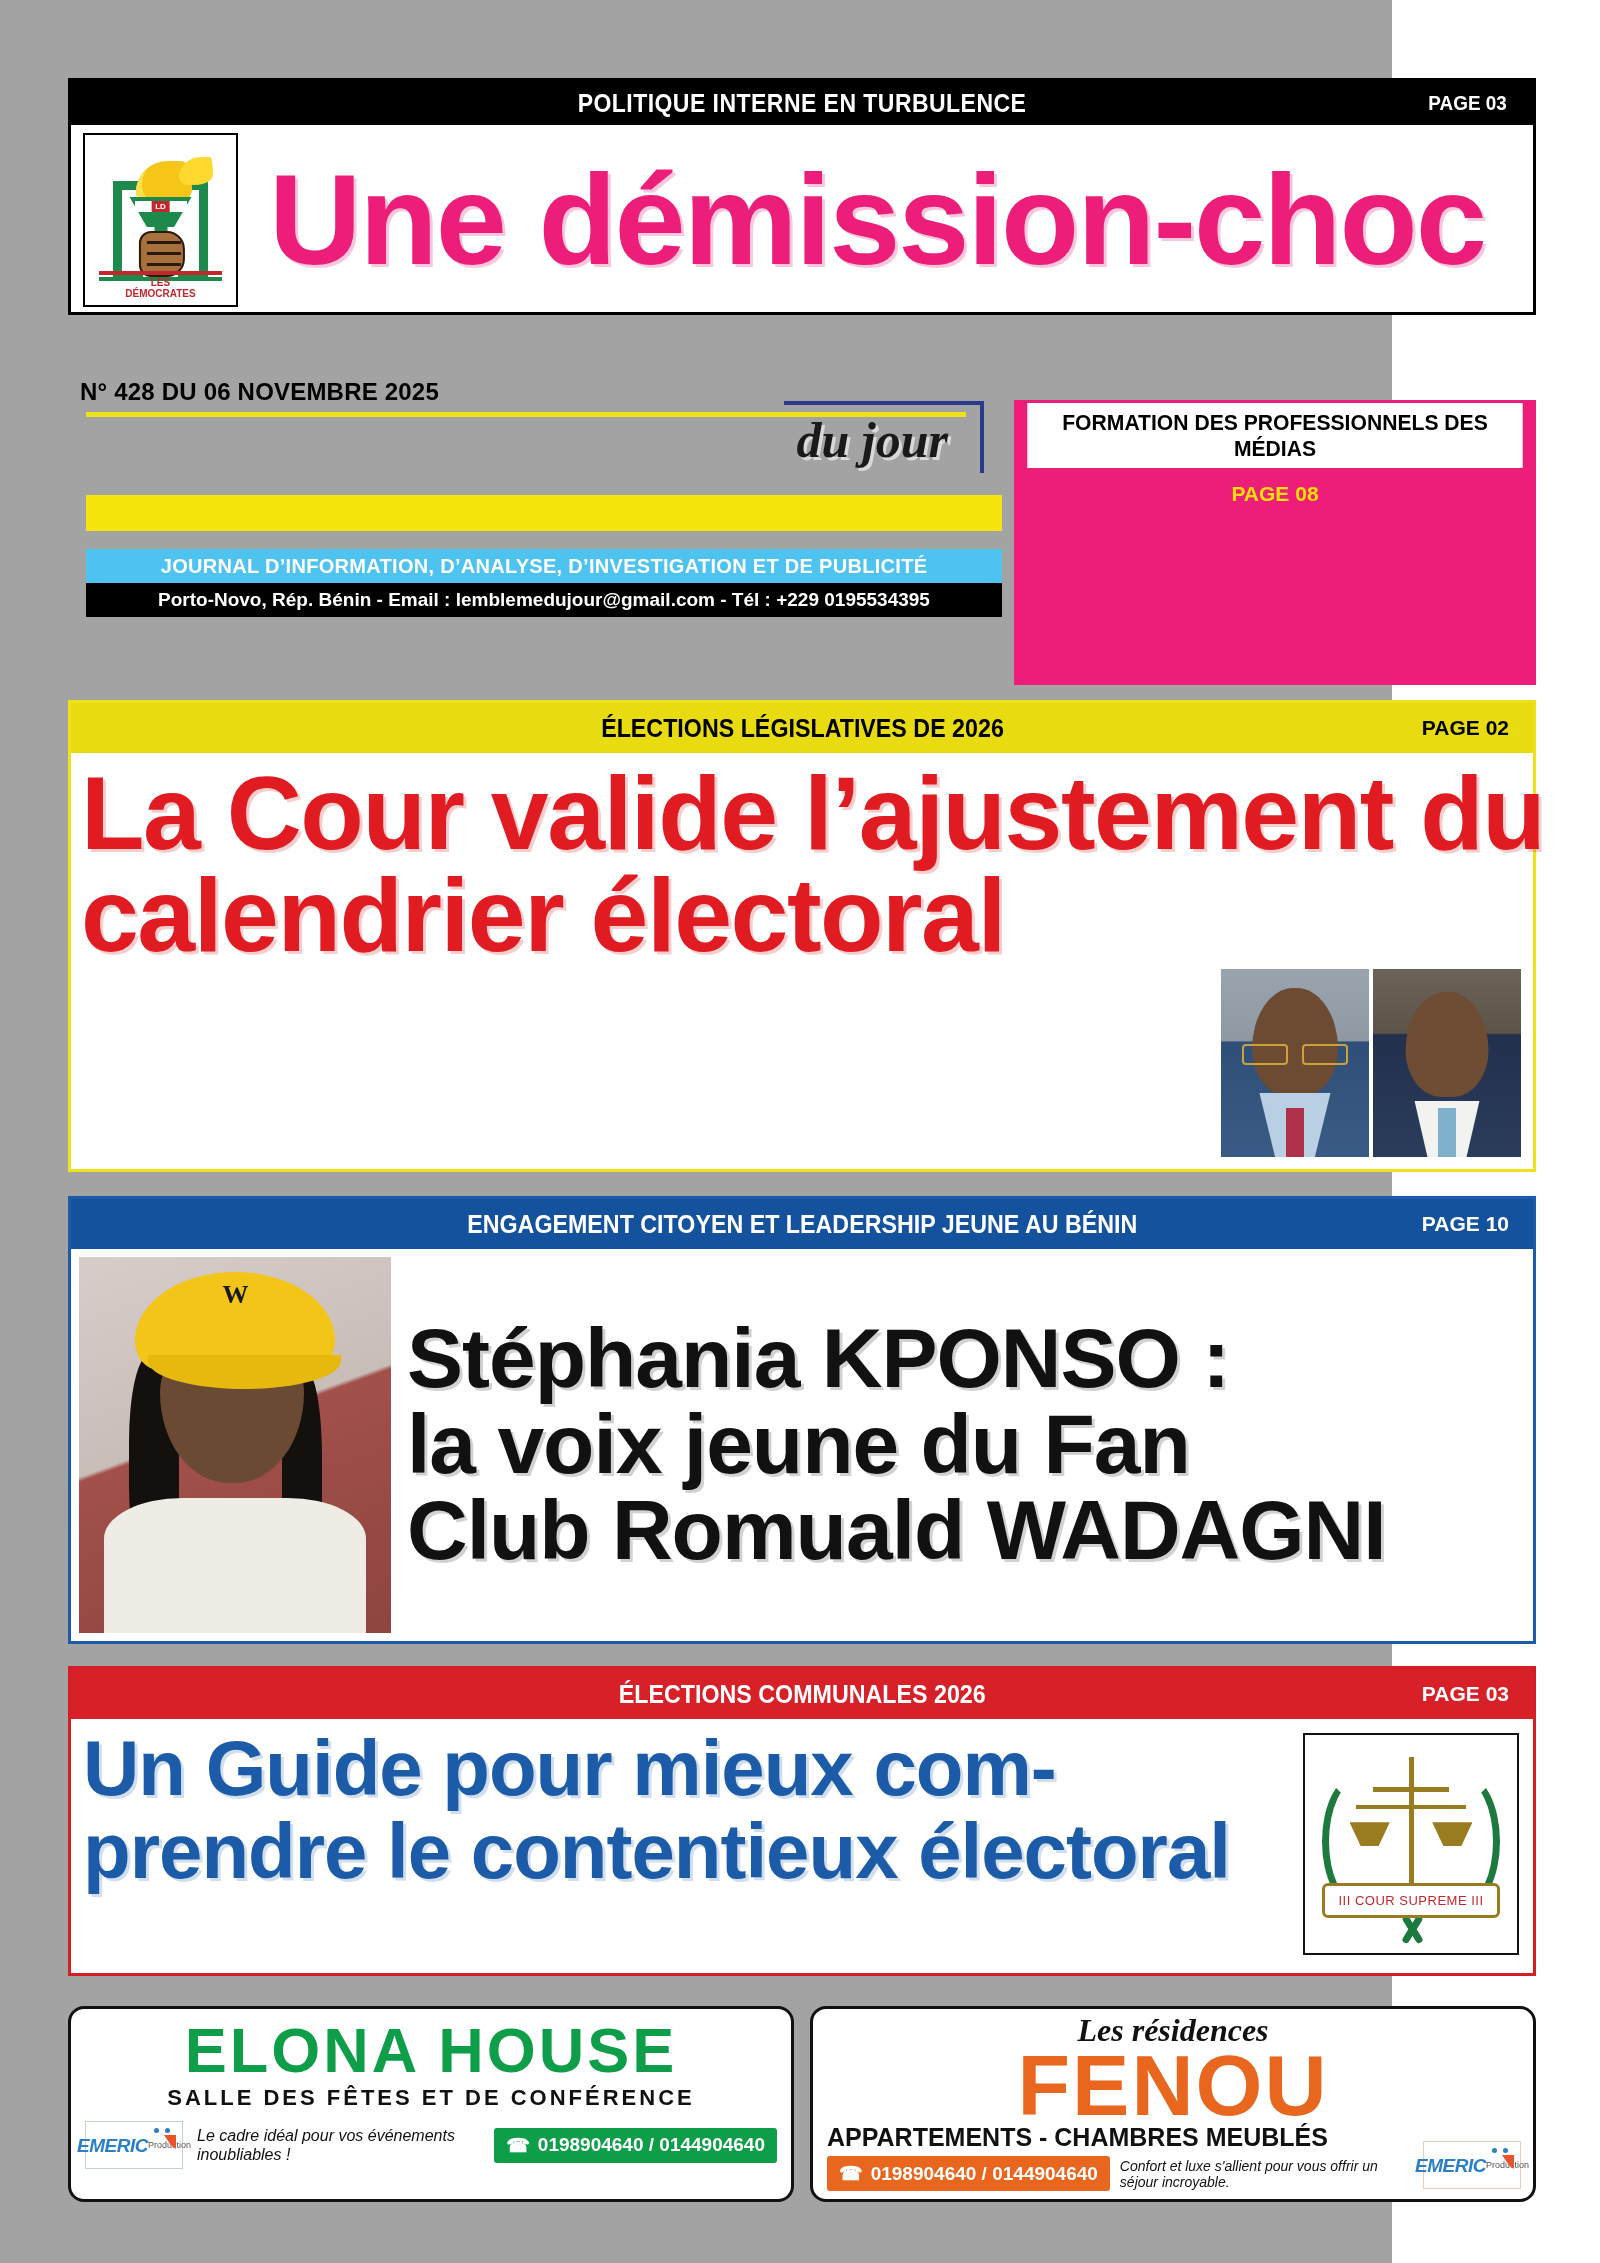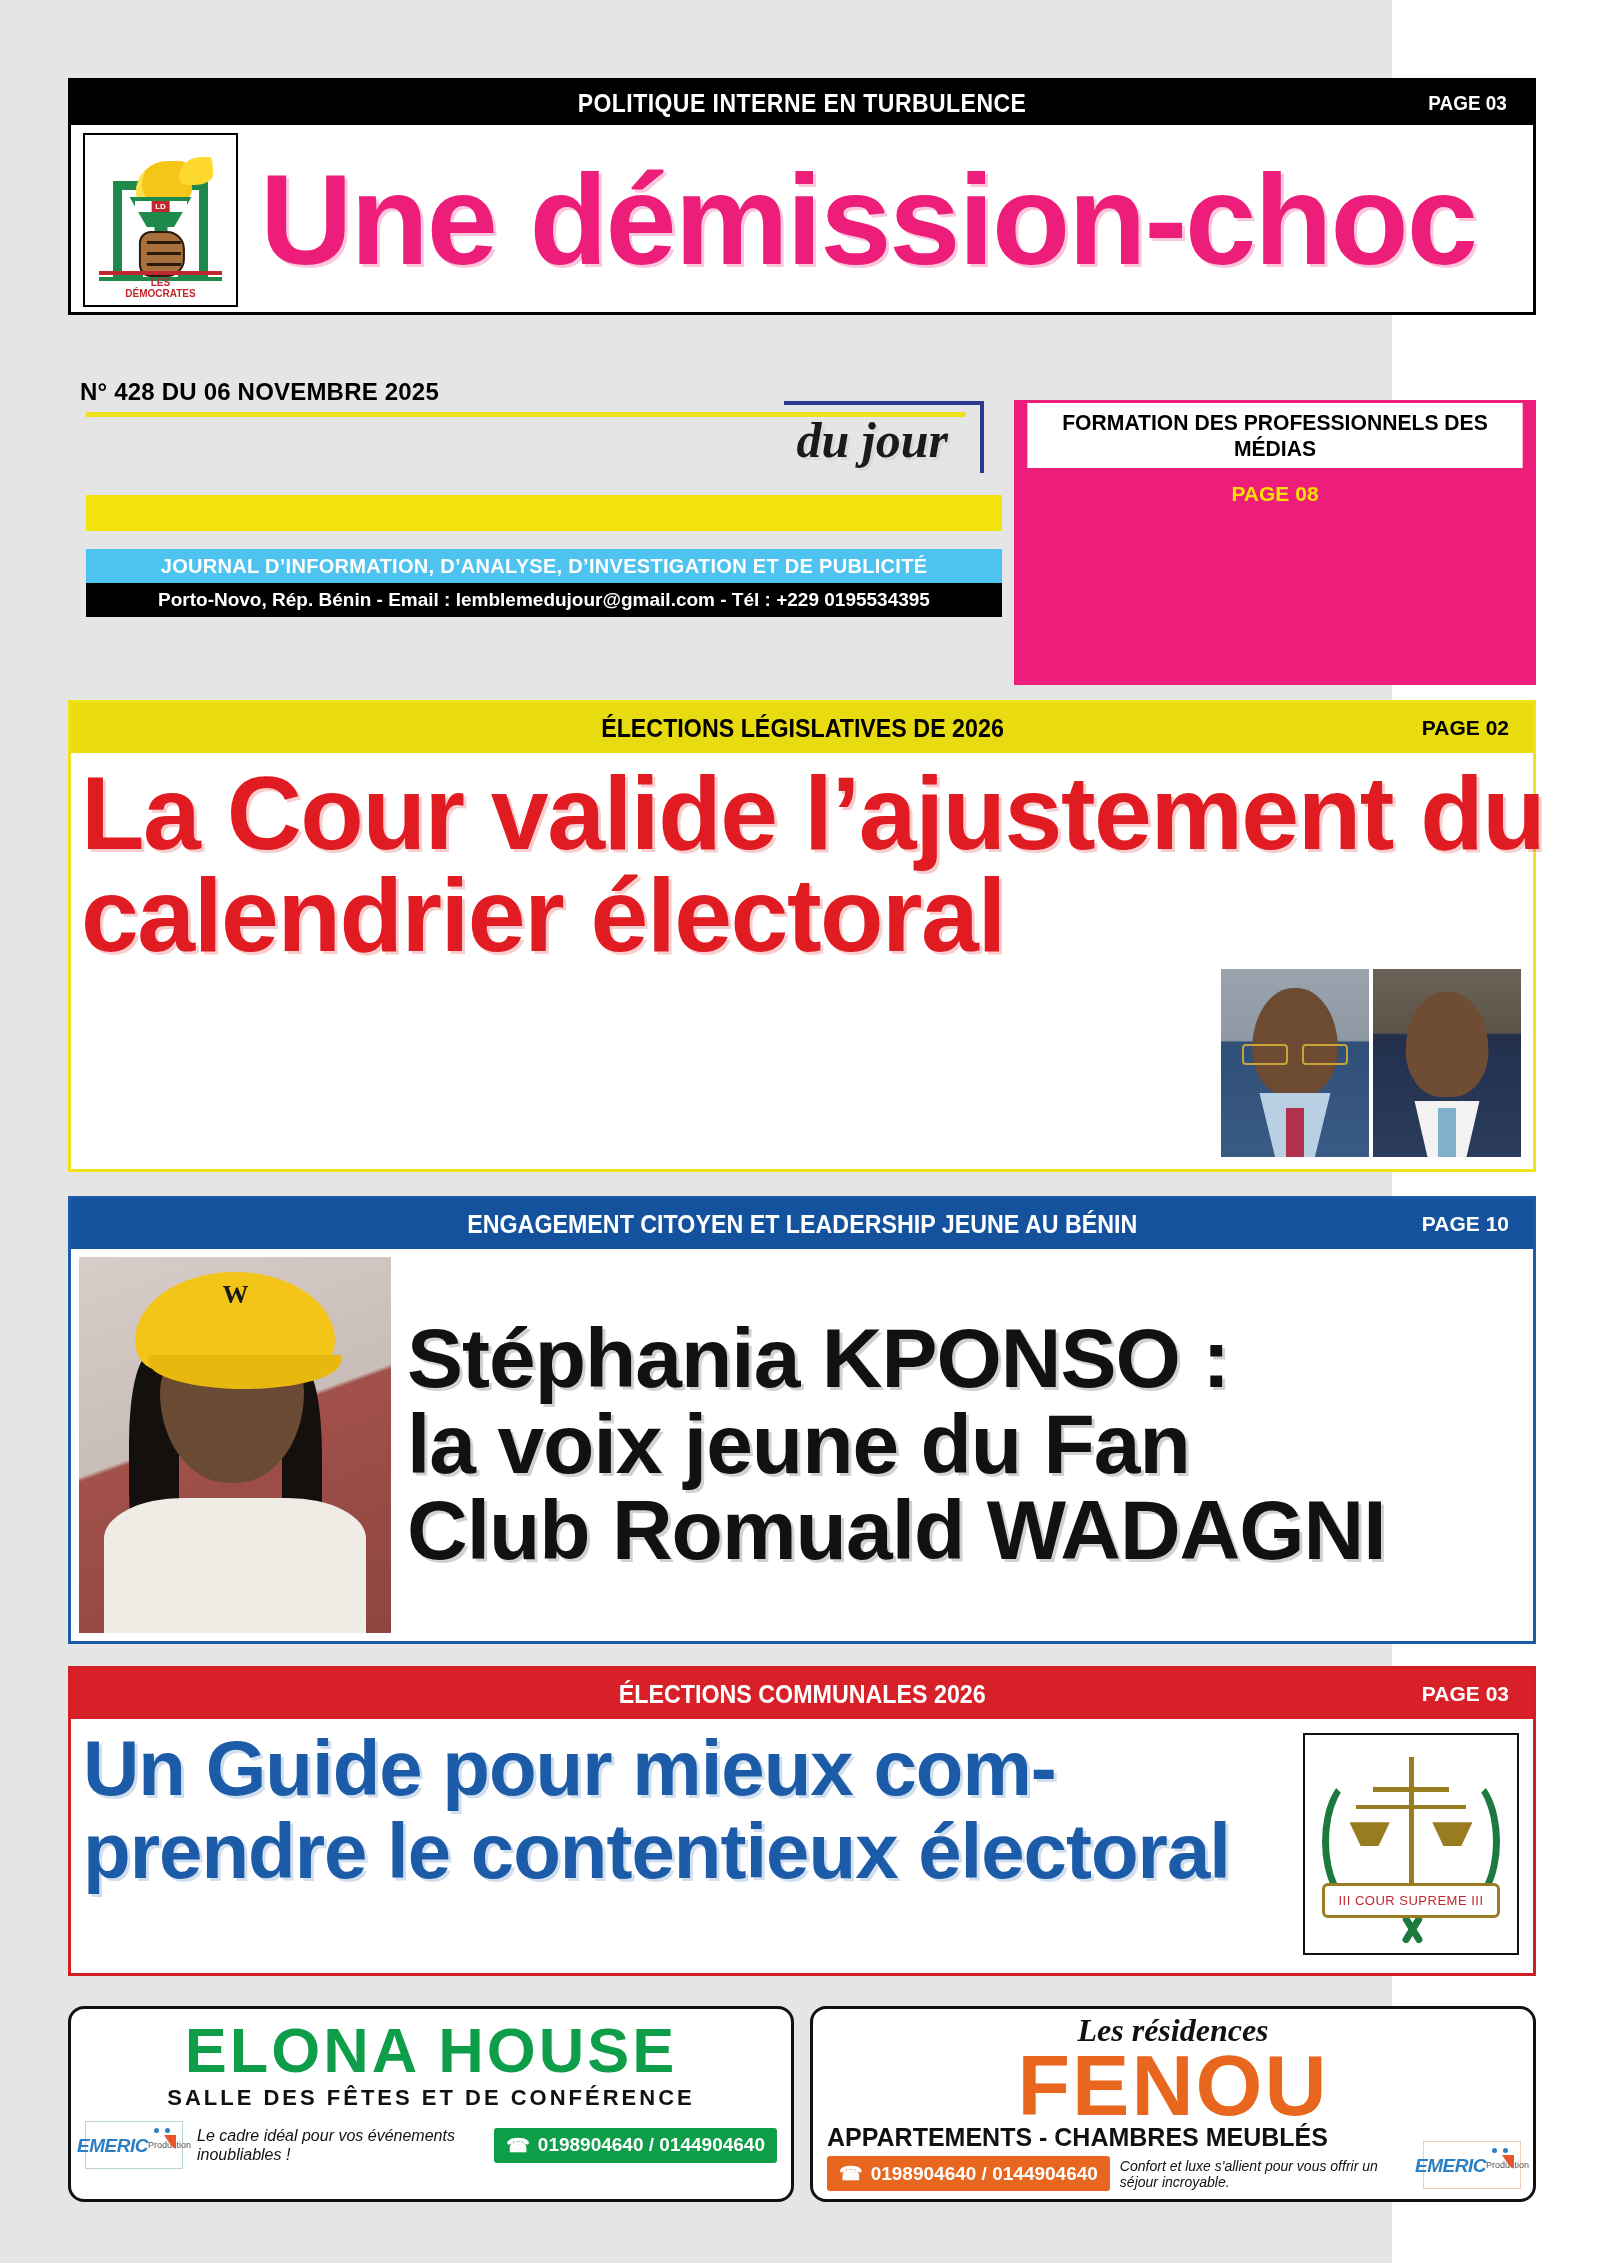--- a/index.html
+++ b/index.html
@@ -2,35 +2,35 @@
 <html><head>
 <meta charset="utf-8">
 <style>
   * { box-sizing: border-box; margin: 0; padding: 0; }
   html, body {
     width: 1600px; height: 2263px;
     background: #ffffff;
     font-family: "Liberation Sans", sans-serif;
     overflow: hidden;
   }
-  .page { position: relative; width: 1392px; height: 2263px; background:#e5e5e5; }
+  .page { position: relative; width: 1392px; height: 2263px; background:#a3a3a3; }
 
   
   .topwrap { position:absolute; left:68px; top:78px; width:1468px; height:237px; border:3px solid #000; background:#fff; }
   .topbar { height:44px; background:#000; display:flex; align-items:center; position:relative; }
   .topbar .kicker {
     width:100%; text-align:center; color:#fff; font-weight:bold;
     font-size:25px; letter-spacing:0.5px; font-family:"Liberation Sans", sans-serif;
     transform: scaleX(0.92);
   }
   .topbar .pagenum {
     position:absolute; right:22px; top:50%; transform:translateY(-50%) scaleX(0.9);
     color:#fff; font-weight:bold; font-size:21px;
   }
-  .topbody { display:flex; align-items:stretch; height:190px; padding:8px 10px 8px 12px; }
+  .topbody { display:flex; align-items:stretch; height:190px; padding:8px 10px 8px 12px;gap:9px; }
   .ld-logo-box { width:155px; border:2px solid #000; background:#fff; position:relative; flex:0 0 155px; }
   .headline-choc {
     flex:1; display:flex; align-items:center; justify-content:flex-start; padding-left:22px;
     color:#ED1E79; font-weight:bold; font-size:128px; line-height:0.86;
     font-family:"Liberation Sans Narrow","Liberation Sans",sans-serif;
     transform-origin:left center;
     white-space:nowrap;
     text-shadow: 3px 3px 0 rgba(237,30,121,0.25);
     letter-spacing:-2px;
   }

